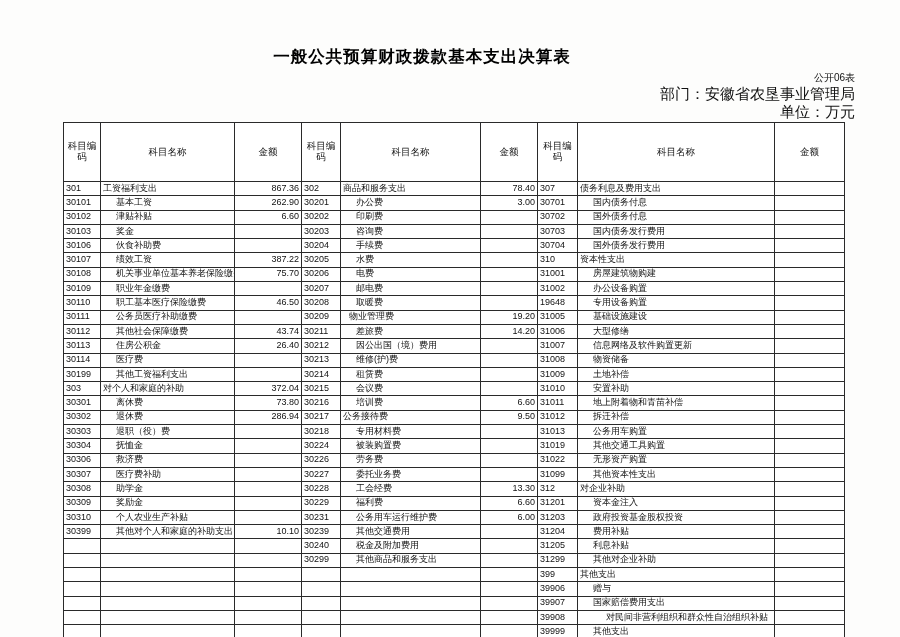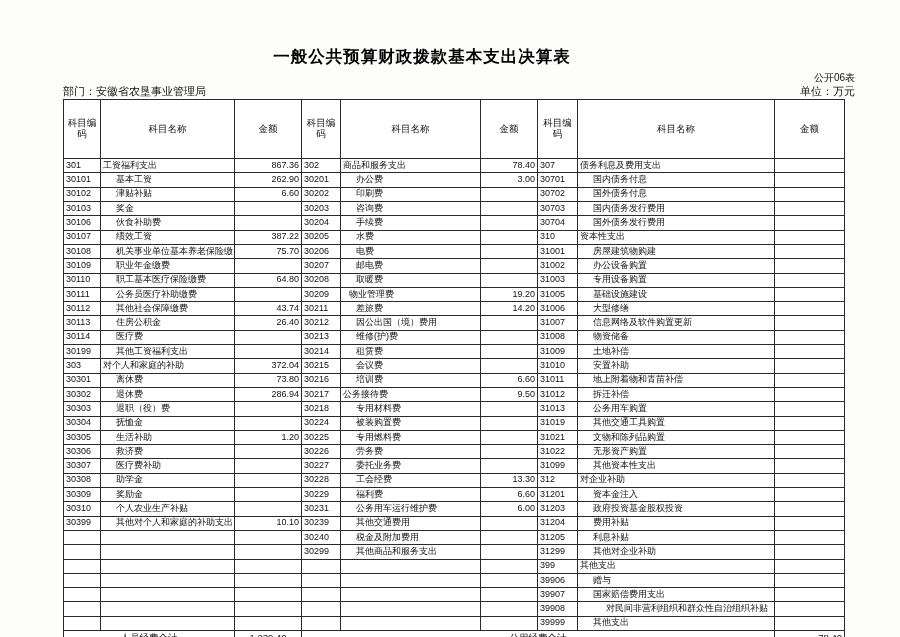--- a/index.html
+++ b/index.html
@@ -27,24 +27,25 @@
     font-size: 10px;
     margin-top: 4px;
     line-height: 1.2;
   }
   .pre-table-row {
     width: 792px;
     margin-left: 63px;
     display: flex;
     justify-content: space-between;
     align-items: flex-end;
-    font-size: 11px;
+    font-size: 15px;
     line-height: 1.2;
     margin-top: 1px;
     margin-bottom: 1px;
+    flex-direction: column;
   }
   table.budget {
     border-collapse: collapse;
     table-layout: fixed;
     width: 781px;
     margin-left: 63px;
     background: #fff;
   }
   table.budget td {
     border: 1px solid #2a2a2a;
@@ -208,25 +209,25 @@
           <td class="code">30207</td>
           <td class="name" style="padding-left: 15px;">邮电费</td>
           <td class="amt"></td>
           <td class="code">31002</td>
           <td class="name" style="padding-left: 15px;">办公设备购置</td>
           <td class="amt"></td>
         </tr>
         <tr>
           <td class="code">30110</td>
           <td class="name" style="padding-left: 15px;">职工基本医疗保险缴费</td>
-          <td class="amt">64.80</td>
+          <td class="amt">46.50</td>
           <td class="code">30208</td>
           <td class="name" style="padding-left: 15px;">取暖费</td>
           <td class="amt"></td>
-          <td class="code">31003</td>
+          <td class="code">19648</td>
           <td class="name" style="padding-left: 15px;">专用设备购置</td>
           <td class="amt"></td>
         </tr>
         <tr>
           <td class="code">30111</td>
           <td class="name" style="padding-left: 15px;">公务员医疗补助缴费</td>
           <td class="amt"></td>
           <td class="code">30209</td>
           <td class="name" style="padding-left: 8px;">物业管理费</td>
           <td class="amt">19.20</td>
@@ -327,31 +328,20 @@
           <td class="name" style="padding-left: 15px;">抚恤金</td>
           <td class="amt"></td>
           <td class="code">30224</td>
           <td class="name" style="padding-left: 15px;">被装购置费</td>
           <td class="amt"></td>
           <td class="code">31019</td>
           <td class="name" style="padding-left: 15px;">其他交通工具购置</td>
           <td class="amt"></td>
         </tr>
         <tr>
-          <td class="code">30305</td>
-          <td class="name" style="padding-left: 15px;">生活补助</td>
-          <td class="amt">1.20</td>
-          <td class="code">30225</td>
-          <td class="name" style="padding-left: 15px;">专用燃料费</td>
-          <td class="amt"></td>
-          <td class="code">31021</td>
-          <td class="name" style="padding-left: 15px;">文物和陈列品购置</td>
-          <td class="amt"></td>
-        </tr>
-        <tr>
           <td class="code">30306</td>
           <td class="name" style="padding-left: 15px;">救济费</td>
           <td class="amt"></td>
           <td class="code">30226</td>
           <td class="name" style="padding-left: 15px;">劳务费</td>
           <td class="amt"></td>
           <td class="code">31022</td>
           <td class="name" style="padding-left: 15px;">无形资产购置</td>
           <td class="amt"></td>
         </tr>

